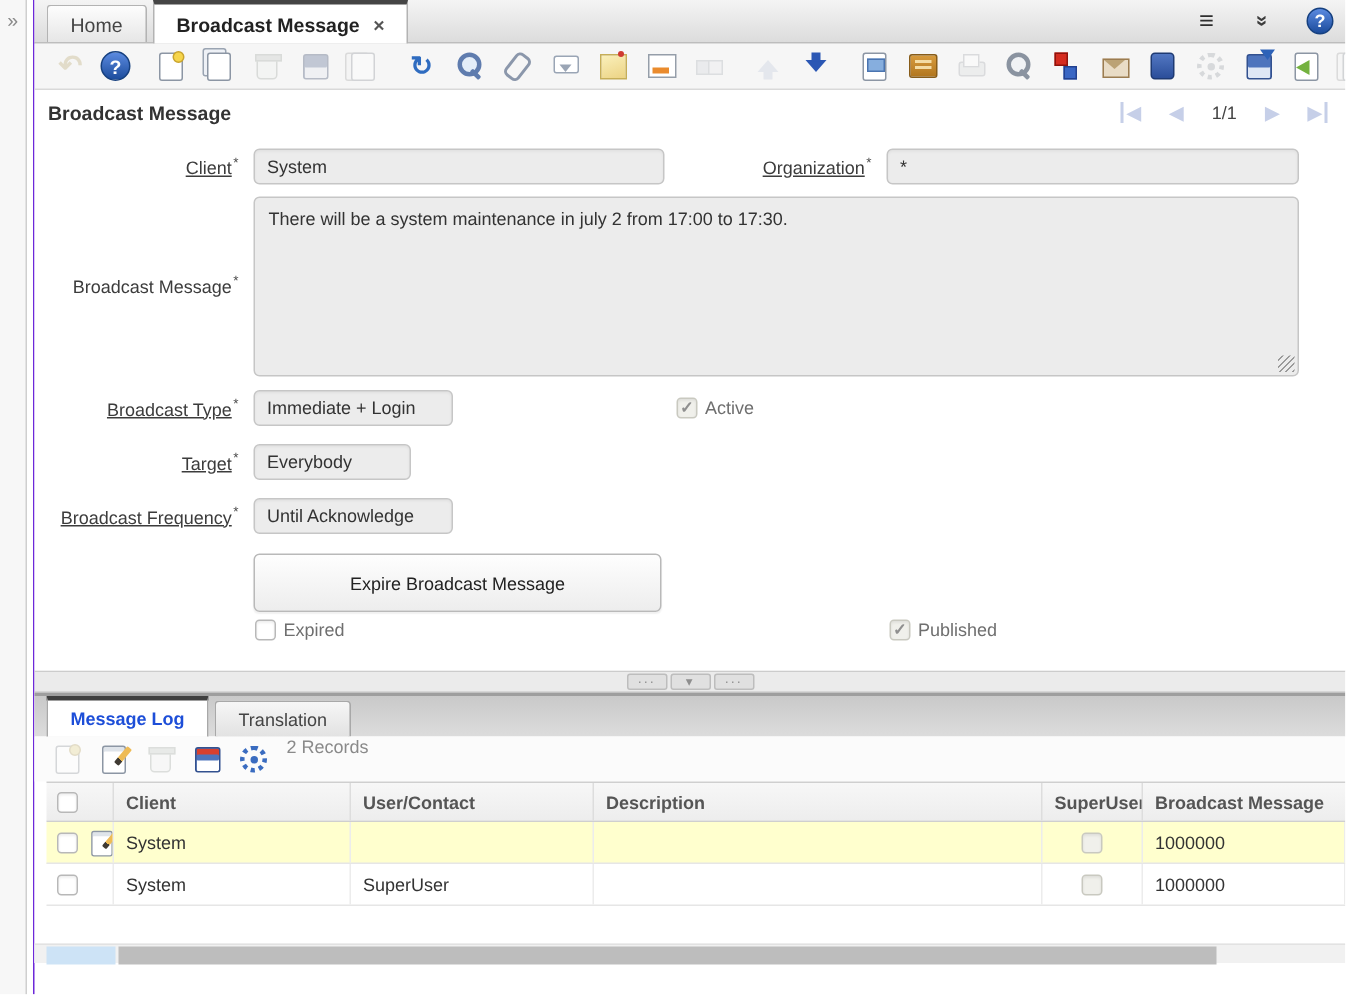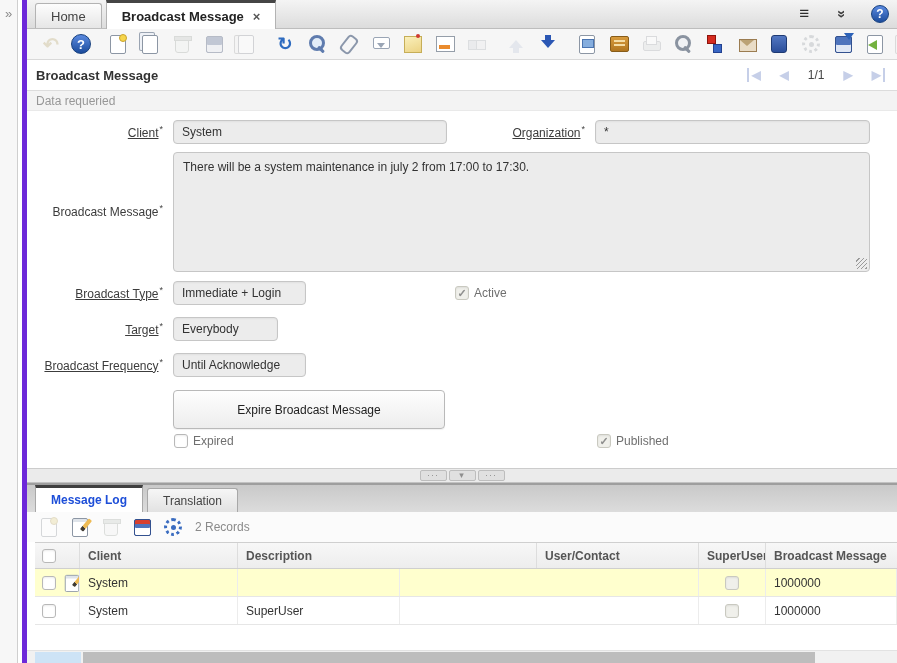--- a/index.html
+++ b/index.html
@@ -3,21 +3,21 @@
 <meta charset="utf-8">
 <style>
   *{box-sizing:border-box;margin:0;padding:0}
   html,body{background:#fff}
   #app{position:relative;width:897px;height:663px;overflow:hidden;background:#fff;
        font-family:"Liberation Sans",sans-serif;font-size:12px;color:#333}
   
   .rail{position:absolute;left:0;top:0;width:18px;height:100%;background:#f7f7f7;
         border-right:1px solid #cfcfcf;display:flex;justify-content:center;align-items:flex-start;
         padding-top:6px;color:#8a8a8a;font-size:13px}
-  .main{position:absolute;left:22px;top:0;right:0;bottom:0;background:#fff;border-left:5px solid #6d28d9}
+  .main{position:absolute;left:22px;top:0;right:0;bottom:0;background:#fff;border-left:1px solid #6d28d9}
 
   
   .tabbar{height:29px;background:linear-gradient(#f4f4f4,#dcdcdc);border-bottom:1px solid #bdbdbd;
           display:flex;align-items:flex-end;padding-left:8px;position:relative}
   .wtab{height:25px;margin-right:4px;padding:0 15px;background:linear-gradient(#fdfdfd,#e6e6e6);
         border:1px solid #b3b3b3;border-bottom:none;border-radius:3px 3px 0 0;display:flex;
         align-items:center;font-size:13px;color:#444}
   .wtab.active{background:#fff;height:29px;margin-bottom:-1px;border-top:3px solid #454545;
         font-weight:bold;color:#222;border-radius:0;gap:9px;z-index:2}
   .closex{color:#555;font-weight:bold;font-size:13px;cursor:pointer}
@@ -157,21 +157,21 @@
         letter-spacing:1px;line-height:1}
 
   
   .detail{position:relative;height:180px;background:#fff}
   .dtabbar{height:29px;background:linear-gradient(#c9c9c9,#dcdcdc);border-top:2px solid #9e9e9e;
            display:flex;align-items:flex-end;padding-left:8px}
   .dtab{height:24px;margin-right:4px;padding:0 15px;background:linear-gradient(#f6f6f6,#e2e2e2);
         border:1px solid #a8a8a8;border-bottom:none;border-radius:3px 3px 0 0;display:flex;
         align-items:center;font-size:12px;color:#444}
   .dtab.active{background:#fff;height:27px;border-top:3px solid #3f3f3f;font-weight:bold;color:#1d4ed8;border-radius:0}
-  .dtoolbar{height:30px;background:#fbfbfb;display:flex;align-items:center;padding-left:10px;gap:7px}
+  .dtoolbar{height:30px;background:#fbfbfb;display:flex;padding-left:10px;gap:7px}
   .records{color:#8a8a8a;font-size:12px;margin-left:3px}
 
   
   .grid{margin-left:8px}
   .gh{display:flex;background:linear-gradient(#f7f7f7,#ededed);border-top:1px solid #cfcfcf;
       border-bottom:1px solid #cfcfcf;height:27px;font-weight:bold;color:#555}
   .gc{display:flex;align-items:center;padding:0 8px;border-right:1px solid #dddddd;height:100%;
       overflow:hidden;white-space:nowrap}
   .gc.selcol{justify-content:flex-start;padding-left:7px;gap:4px}
   .gc.last{border-right:none}
@@ -255,23 +255,20 @@
       <span class="wtitle">Broadcast Message</span>
       <div class="nav">
         <span class="navg bar-l">◀</span>
         <span class="navg">◀</span>
         <span class="recpos">1/1</span>
         <span class="navg">▶</span>
         <span class="navg bar-r">▶</span>
       </div>
     </div>
 
-    <div class="statusbar">
-      <span>Data requeried</span>
-    </div>
 
     <div class="form">
       <div class="lblbox" style="left:0;top:9px;width:136px">
         <span class="flabel u">Client</span>
           <sup class="mand">*</sup>
       </div>
       <div class="field" style="left:146px;top:9px;width:274px">
         <span>System</span>
       </div>
 
@@ -361,22 +358,22 @@
           </span>
         <span class="records">2 Records</span>
       </div>
 
       <div class="grid" id="grid">
           <div class="gh">
             <div class="gc selcol" style="width: 45px;">
               <span class="ck"></span>
             </div>
             <div class="gc" style="width: 158px;">Client</div>
+            <div class="gc" style="width: 162px;">User/Contact</div>
             <div class="gc" style="width: 299px;">Description</div>
-            <div class="gc" style="width: 162px;">User/Contact</div>
             <div class="gc" style="width: 67px;">SuperUser</div>
             <div class="gc last" style="flex: 1 1 0%;">Broadcast Message</div>
           </div>
           <div class="gr sel">
             <div class="gc selcol" style="width: 45px;">
               <span class="ck"></span>
               <span class="ic ic-form-edit rowedit"></span>
             </div>
             <div class="gc" style="width: 158px;">System</div>
             <div class="gc" style="width: 162px;"></div>

